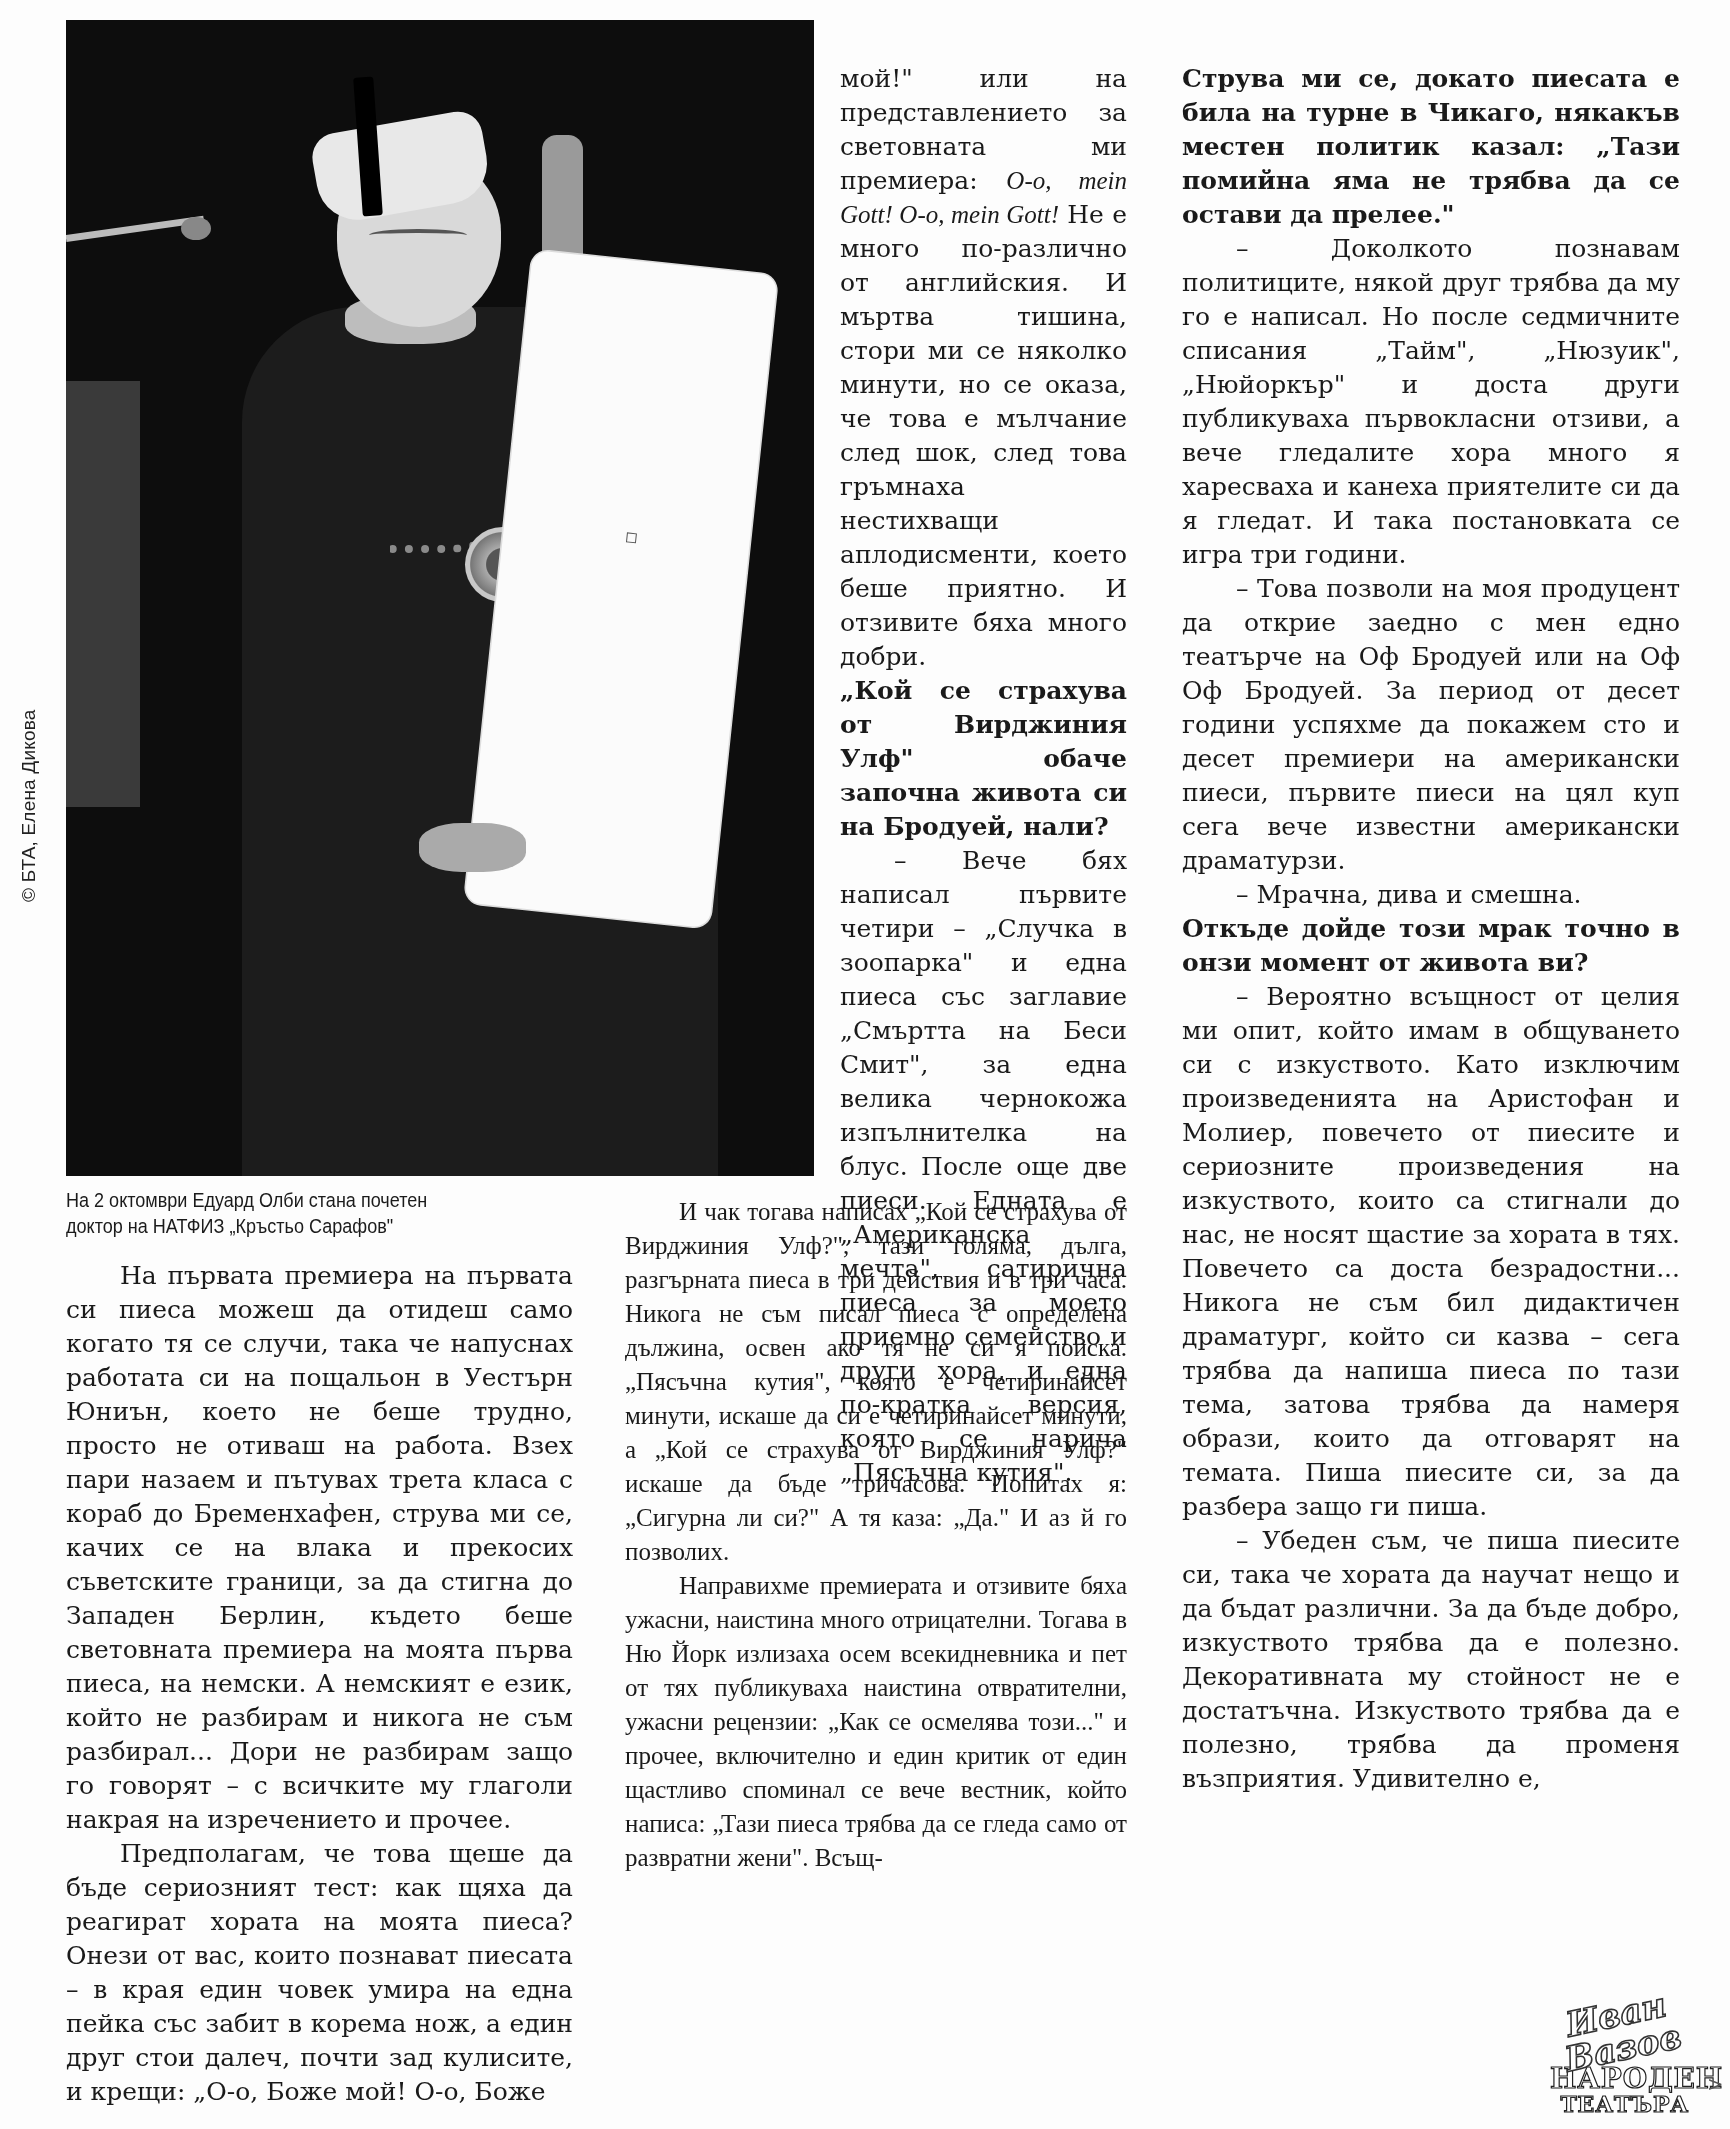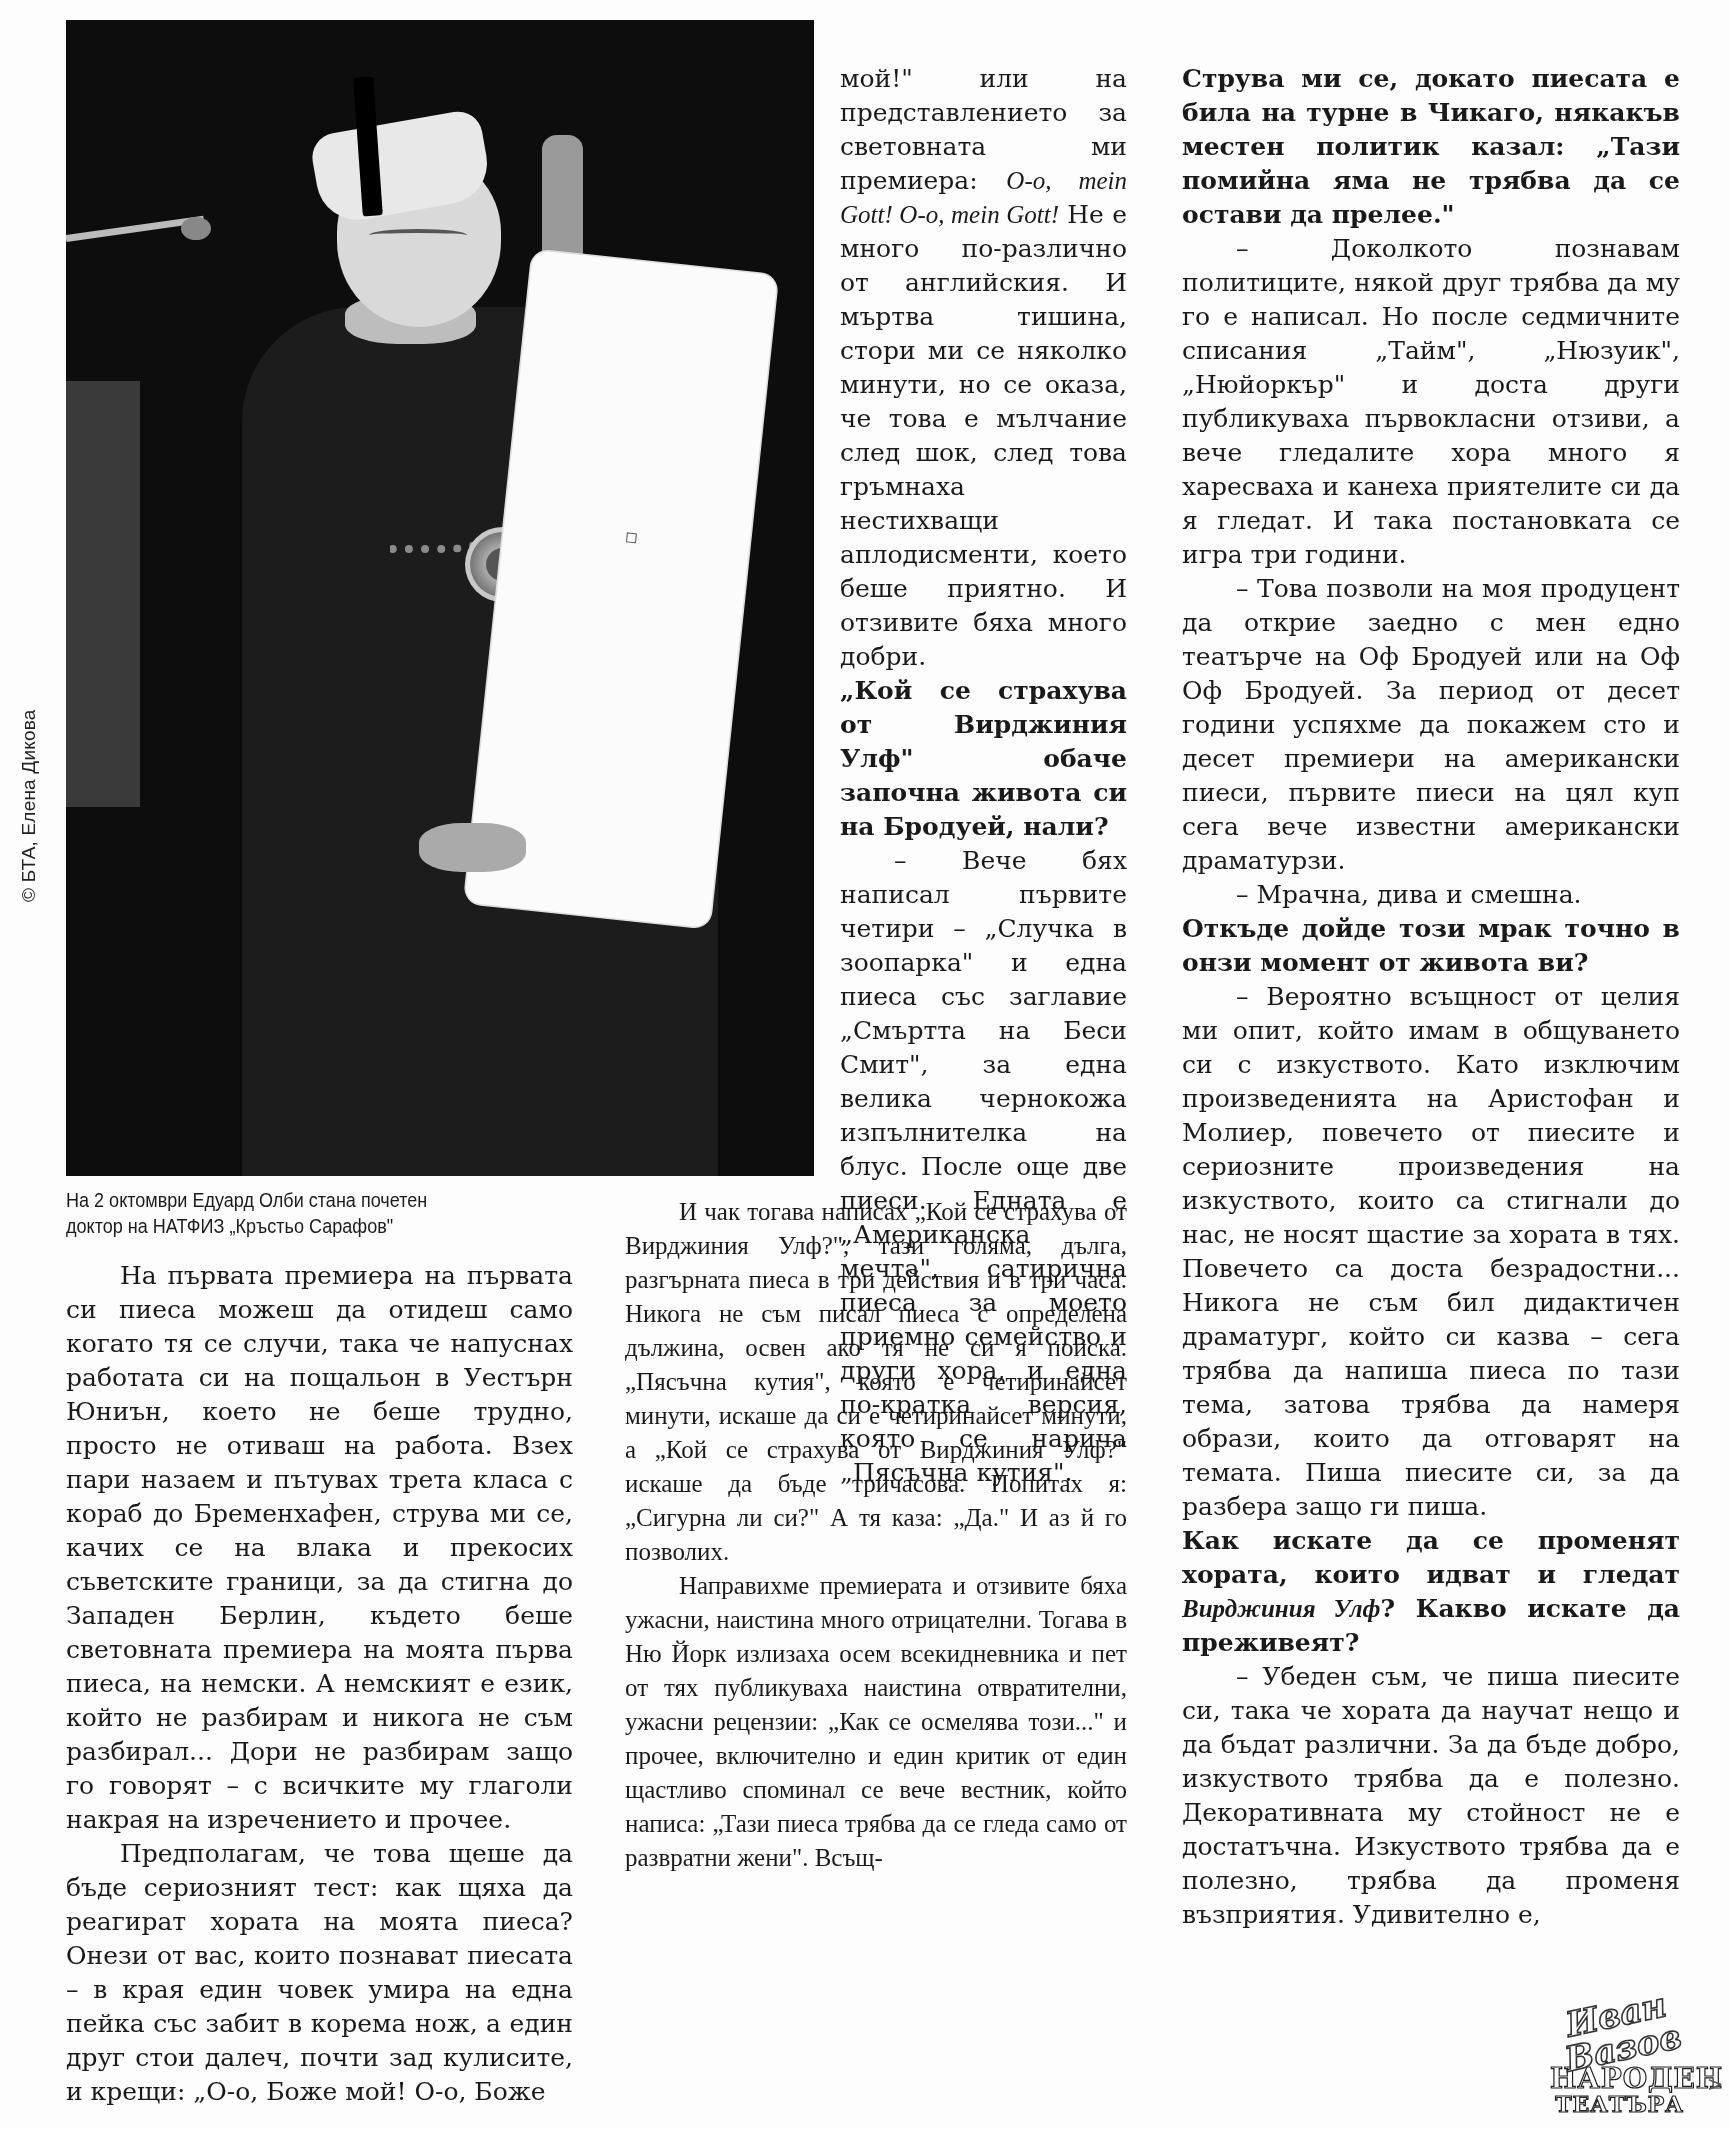--- a/index.html
+++ b/index.html
@@ -81,21 +81,21 @@
     text-align: center; font-family: "DejaVu Serif", serif; pointer-events: none;
   }
   .logo .script {
     display: block; font-style: italic; font-size: 34px; line-height: 34px; color: #fff;
     -webkit-text-stroke: 1.6px #333; transform: rotate(-12deg); font-weight: bold;
   }
   .logo .l1, .logo .l2 {
     display: block; font-weight: bold; color: #fff; -webkit-text-stroke: 1.2px #222; letter-spacing: 0.8px;
   }
   .logo .l1 { font-size: 28px; line-height: 28px; }
-  .logo .l2 { font-size: 22px; line-height: 23px; }
+  .logo .l2 { font-size: 22px; line-height: 23px; text-align: right; }
   .page-mark { position: absolute; left: 1707px; top: 2073px; font-size: 19.7px; color: #555; }
 </style>
 </head>
 <body>
 
 <div class="page">
 
   <div class="photo">
     <div class="curtain"></div>
     <div class="mic"></div>
@@ -138,21 +138,20 @@
     <p class="indent">Направихме премиерата и отзивите бяха ужасни, наистина много отрицателни. Тогава в Ню Йорк излизаха осем всекидневника и пет от тях публикуваха наистина отвратителни, ужасни рецензии: „Как се осмелява този..." и прочее, включително и един критик от един щастливо споминал се вече вестник, който написа: „Тази пиеса трябва да се гледа само от развратни жени". Всъщ-</p>
   </div>
 
   <div class="col col3">
     <p class="q">Струва ми се, докато пиесата е била на турне в Чикаго, някакъв местен политик казал: „Тази помийна яма не трябва да се остави да прелее."</p>
     <p class="indent">– Доколкото познавам политиците, някой друг трябва да му го е написал. Но после седмичните списания „Тайм", „Нюзуик", „Нюйоркър" и доста други публикуваха първокласни отзиви, а вече гледалите хора много я харесваха и канеха приятелите си да я гледат. И така постановката се игра три години.</p>
     <p class="indent">– Това позволи на моя продуцент да открие заедно с мен едно театърче на Оф Бродуей или на Оф Оф Бродуей. За период от десет години успяхме да покажем сто и десет премиери на американски пиеси, първите пиеси на цял куп сега вече известни американски драматурзи.</p>
     <p class="indent">– Мрачна, дива и смешна.</p>
     <p class="q">Откъде дойде този мрак точно в онзи момент от живота ви?</p>
     <p class="indent">– Вероятно всъщност от целия ми опит, който имам в общуването си с изкуството. Като изключим произведенията на Аристофан и Молиер, повечето от пиесите и сериозните произведения на изкуството, които са стигнали до нас, не носят щастие за хората в тях. Повечето са доста безрадостни... Никога не съм бил дидактичен драматург, който си казва – сега трябва да напиша пиеса по тази тема, затова трябва да намеря образи, които да отговарят на темата. Пиша пиесите си, за да разбера защо ги пиша.</p>
-    <p class="q"><span>Как искате да се променят хората, които идват и гледат </span><em>Вирджиния Улф</em><span>? Какво искате да преживеят?</span></p>
     <p class="indent">– Убеден съм, че пиша пиесите си, така че хората да научат нещо и да бъдат различни. За да бъде добро, изкуството трябва да е полезно. Декоративната му стойност не е достатъчна. Изкуството трябва да е полезно, трябва да променя възприятия. Удивително е,</p>
   </div>
 
   <div class="logo">
     <span class="script">Иван Вазов</span>
     <span class="l1">НАРОДЕН</span>
     <span class="l2">ТЕАТЪРА</span>
   </div>
 
   <div class="page-mark">&gt;</div>

